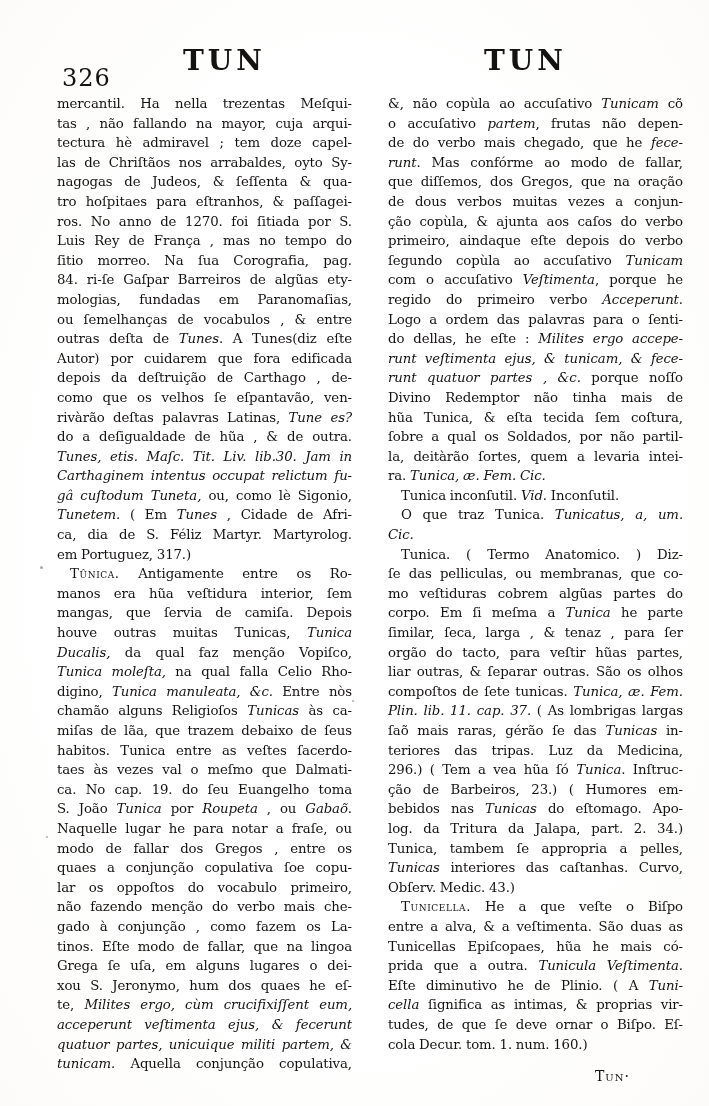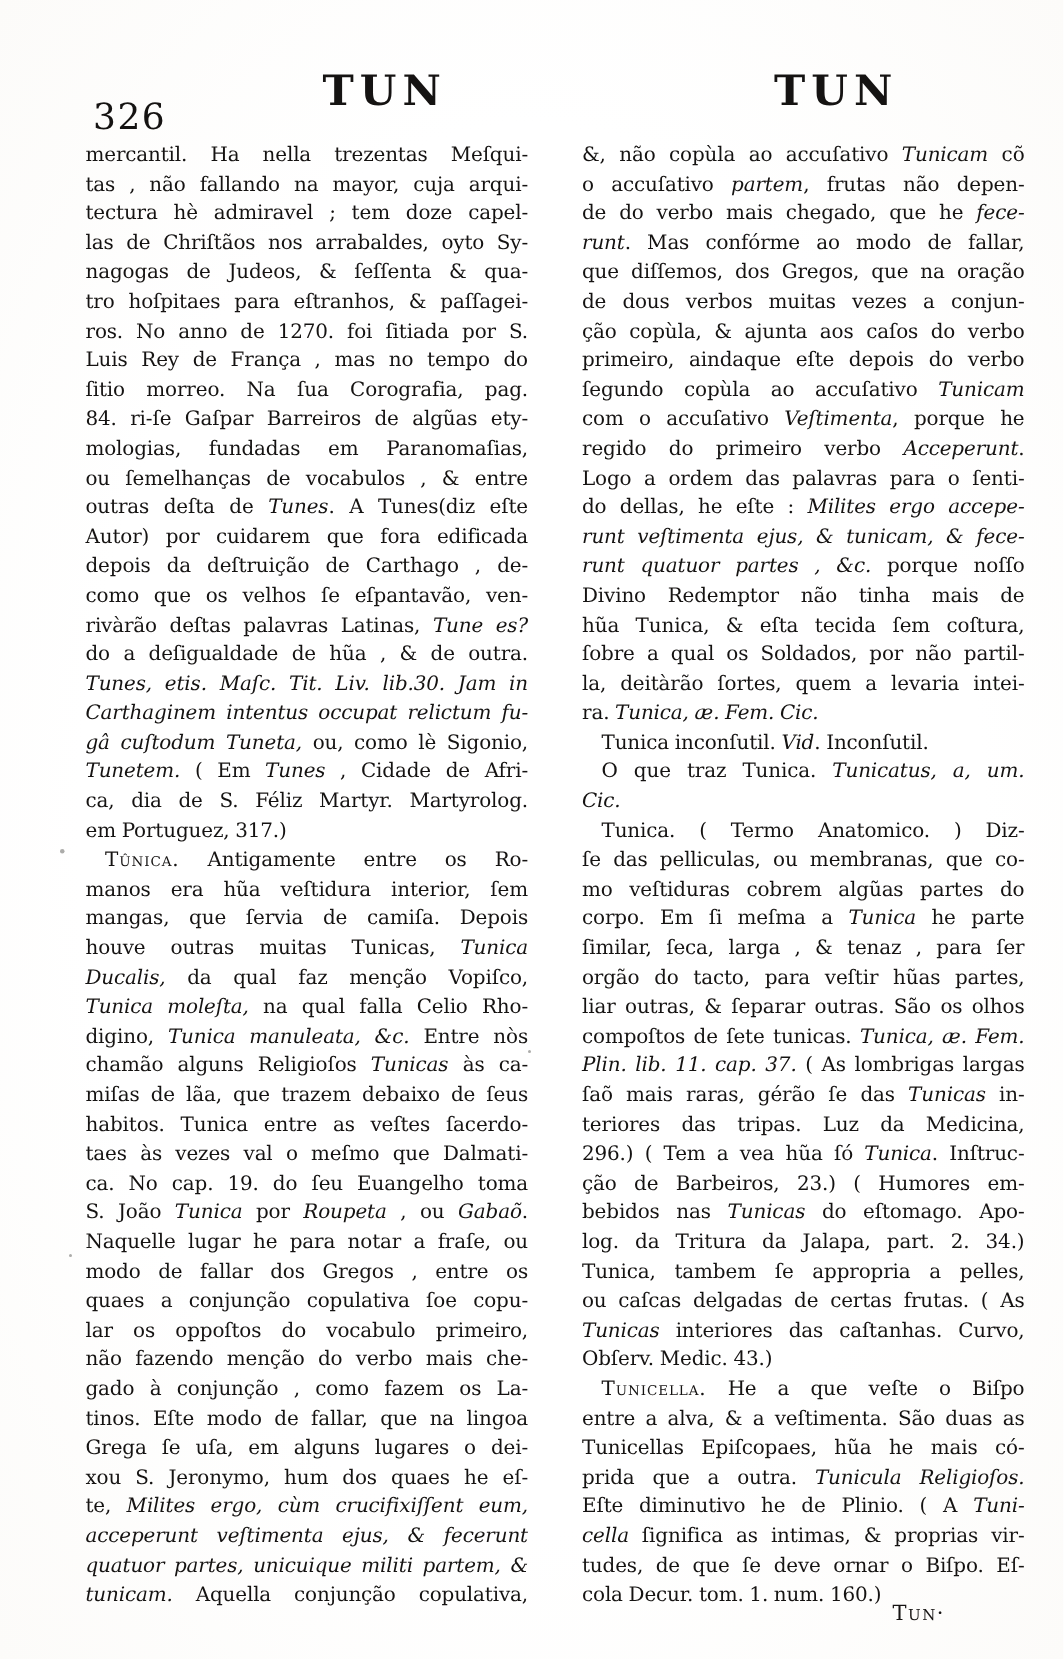--- a/index.html
+++ b/index.html
@@ -14,21 +14,21 @@
     position:absolute;inset:0;
     background:
       radial-gradient(ellipse at 50% 50%, #ffffff 60%, #fcfbf9 100%);
   }
   .pagenum{
     position:absolute;left:62px;top:48px;
     font-size:24px;letter-spacing:1px;margin-top:16px;
   }
   .runtitle{
     position:absolute;top:44px;
-    font-size:28px;font-weight:700;letter-spacing:4px;margin-left:32px;
+    font-size:28px;font-weight:700;letter-spacing:4px;
   }
   .runtitle.l{left:183px;}
   .runtitle.r{left:484px;}
   .col{
     position:absolute;top:94px;width:295px;
     font-size:13.3px;line-height:19.6px;
     word-spacing:-0.3px;letter-spacing:-0.1px;
   }
   .colL{left:57px;}
   .colR{left:368px;margin-left:20px;}
@@ -141,27 +141,26 @@
       <div class="line"><span>liar outras, &amp; ſeparar outras. São os olhos</span></div>
       <div class="line"><span>compoſtos de ſete tunicas. </span><span class="it">Tunica, æ. Fem.</span></div>
       <div class="line"><span class="it">Plin. lib. 11. cap. 37.</span><span> ( As lombrigas largas</span></div>
       <div class="line"><span>ſaõ mais raras, gérão ſe das </span><span class="it">Tunicas</span><span> in-</span></div>
       <div class="line"><span>teriores das tripas.  Luz da Medicina,</span></div>
       <div class="line"><span>296.) ( Tem a vea hũa ſó </span><span class="it">Tunica</span><span>. Inſtruc-</span></div>
       <div class="line"><span>ção de Barbeiros, 23.)  ( Humores em-</span></div>
       <div class="line"><span>bebidos nas </span><span class="it">Tunicas</span><span> do eſtomago.  Apo-</span></div>
       <div class="line"><span>log. da Tritura da Jalapa, part. 2. 34.)</span></div>
       <div class="line"><span>Tunica, tambem ſe appropria  a pelles,</span></div>
-      <div class="line"><span>ou caſcas delgadas de certas frutas. ( As</span></div>
       <div class="line"><span class="it">Tunicas</span><span> interiores das caſtanhas. Curvo,</span></div>
       <div class="line end"><span>Obſerv. Medic. 43.)</span></div>
       <div class="line in"><span class="sc">Tunicella.</span><span> He a que veſte o Biſpo</span></div>
       <div class="line"><span>entre a alva, &amp; a veſtimenta.  São duas as</span></div>
       <div class="line"><span>Tunicellas Epiſcopaes, hũa he mais có-</span></div>
-      <div class="line"><span>prida que a outra. </span><span class="it">Tunicula Religioſos.</span></div>
+      <div class="line"><span>prida que a outra. </span><span class="it">Tunicula Veſtimenta.</span></div>
       <div class="line"><span>Eſte diminutivo he de Plinio. ( A </span><span class="it">Tuni-</span></div>
       <div class="line"><span class="it">cella</span><span> ſignifica as intimas, &amp; proprias vir-</span></div>
       <div class="line"><span>tudes, de que ſe deve ornar o Biſpo. Eſ-</span></div>
       <div class="line end"><span>cola Decur. tom. 1. num. 160.)</span></div>
     </div>
 
   <span class="catchword">Tun·</span>
 
   <span class="speck" style="left:40px;top:566px;width:3px;height:3px;"></span>
   <span class="speck" style="left:46px;top:836px;width:2px;height:2px;"></span>

